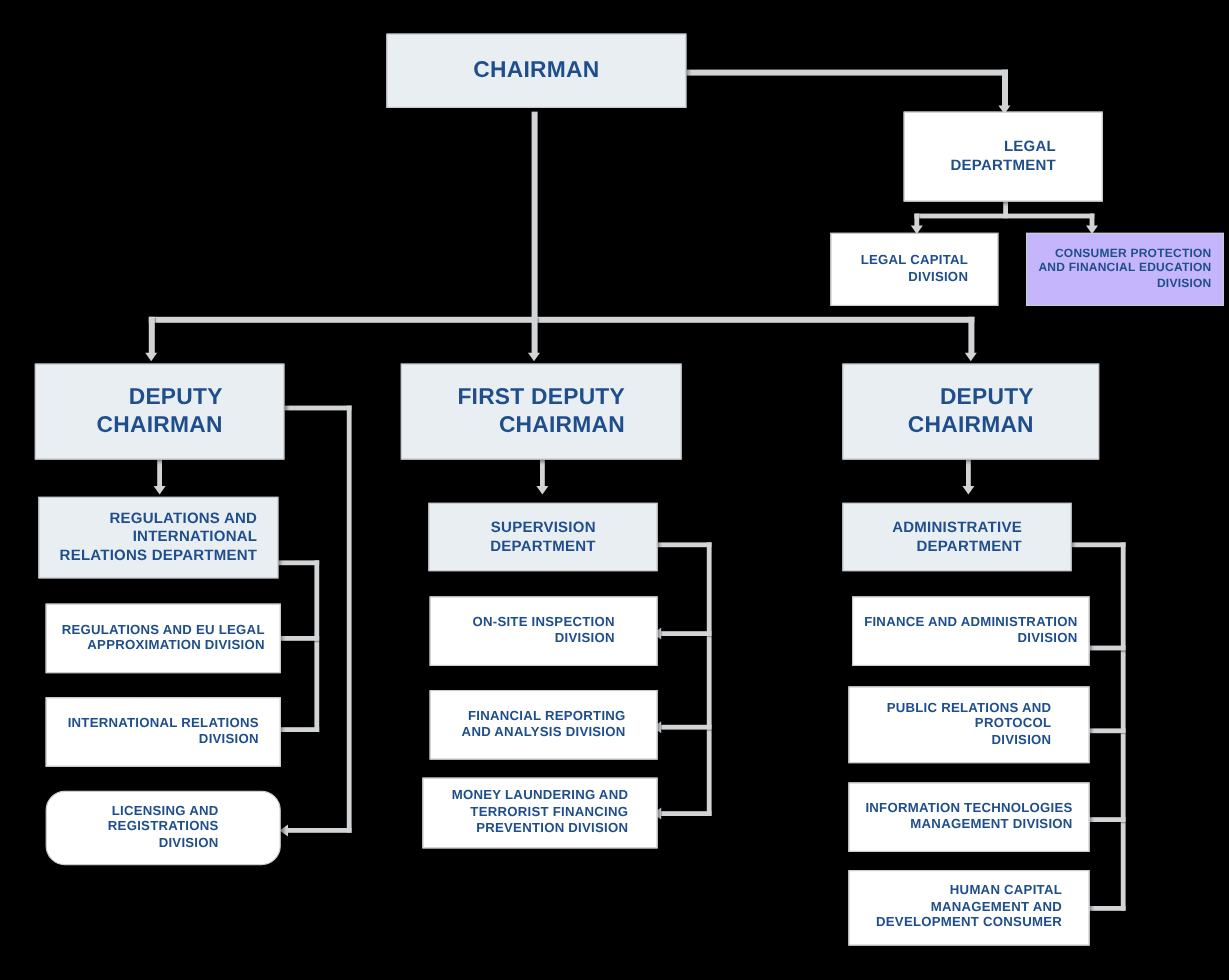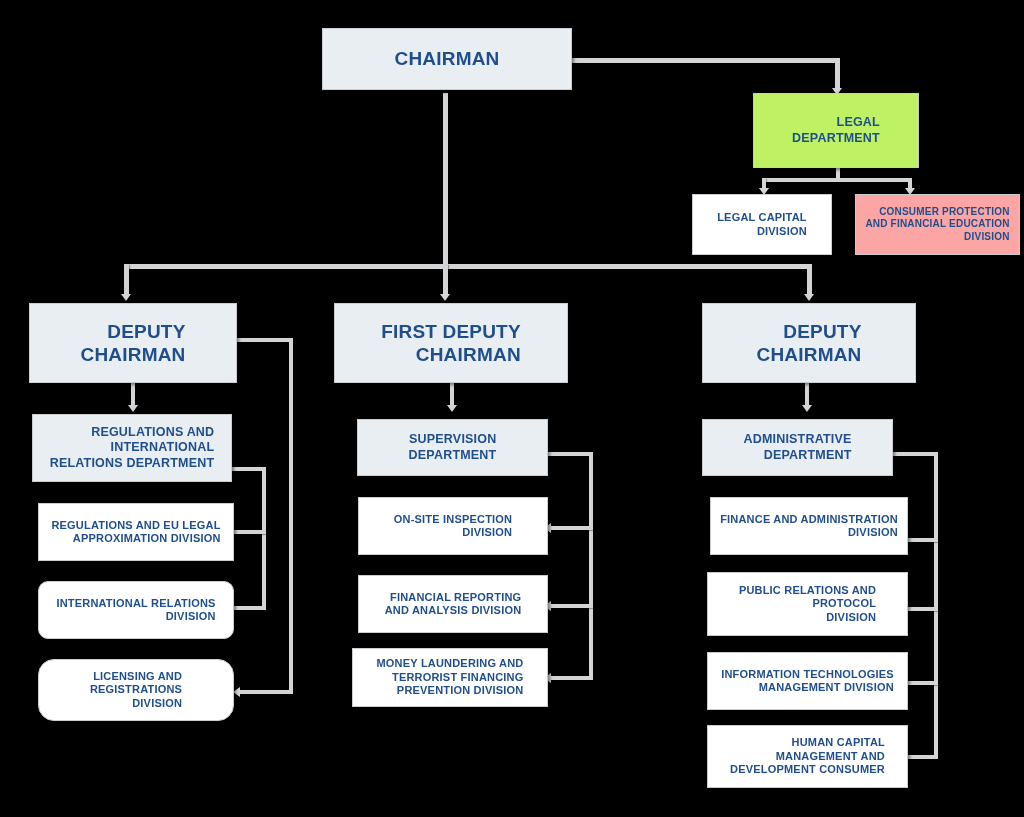--- a/index.html
+++ b/index.html
@@ -39,22 +39,22 @@
     letter-spacing:.2px;
     border:1px solid #c9ccd0;
     box-shadow:2px 2px 3px rgba(0,0,0,.45);
     line-height:1.22;
     padding:2px 6px;
     white-space:pre-line;
   }
   .lvl-exec{background:#e9eef2;font-size:19px;}
   .lvl-dept{background:#e9eef2;font-size:12.5px;}
   .lvl-div {background:#ffffff;font-size:11px;}
-  .lvl-sub {background:#fca5a5;font-size:10px;}
-  .lvl-legal{background:#bef264;font-size:12.5px;}
+  .lvl-sub {background:#c4b5fd;font-size:10px;}
+  .lvl-legal{background:#ffffff;font-size:12.5px;}
 </style>
 </head>
 <body>
 
 <div id="chart">
 
   <div class="conn sh" style="left:572px;top:58px;width:268px;height:5px;"></div>
   <div class="conn sh" style="left:835px;top:58px;width:5px;height:33px;"></div>
   <div class="arrow arrow-down" style="left:832px;top:88px;"></div>
 
@@ -137,21 +137,21 @@
   <div class="node lvl-exec" style="left:702px;top:303px;width:214px;height:80px;">DEPUTY
 CHAIRMAN</div>
 
   <div class="node lvl-dept" style="left:32px;top:414px;width:200px;height:68px;">REGULATIONS AND
 INTERNATIONAL
 RELATIONS DEPARTMENT</div>
 
   <div class="node lvl-div" style="left:38px;top:503px;width:196px;height:58px;">REGULATIONS AND EU LEGAL
 APPROXIMATION DIVISION</div>
 
-  <div class="node lvl-div" style="left:38px;top:581px;width:196px;height:58px;border-radius:10px;">INTERNATIONAL RELATIONS
+  <div class="node lvl-div" style="left:38px;top:581px;width:196px;height:58px;">INTERNATIONAL RELATIONS
 DIVISION</div>
 
   <div class="node lvl-div" style="left:38px;top:659px;width:196px;height:62px;border-radius:16px;">LICENSING AND
 REGISTRATIONS
 DIVISION</div>
 
   <div class="node lvl-dept" style="left:357px;top:419px;width:191px;height:57px;">SUPERVISION
 DEPARTMENT</div>
 
   <div class="node lvl-div" style="left:358px;top:497px;width:190px;height:58px;">ON-SITE INSPECTION

